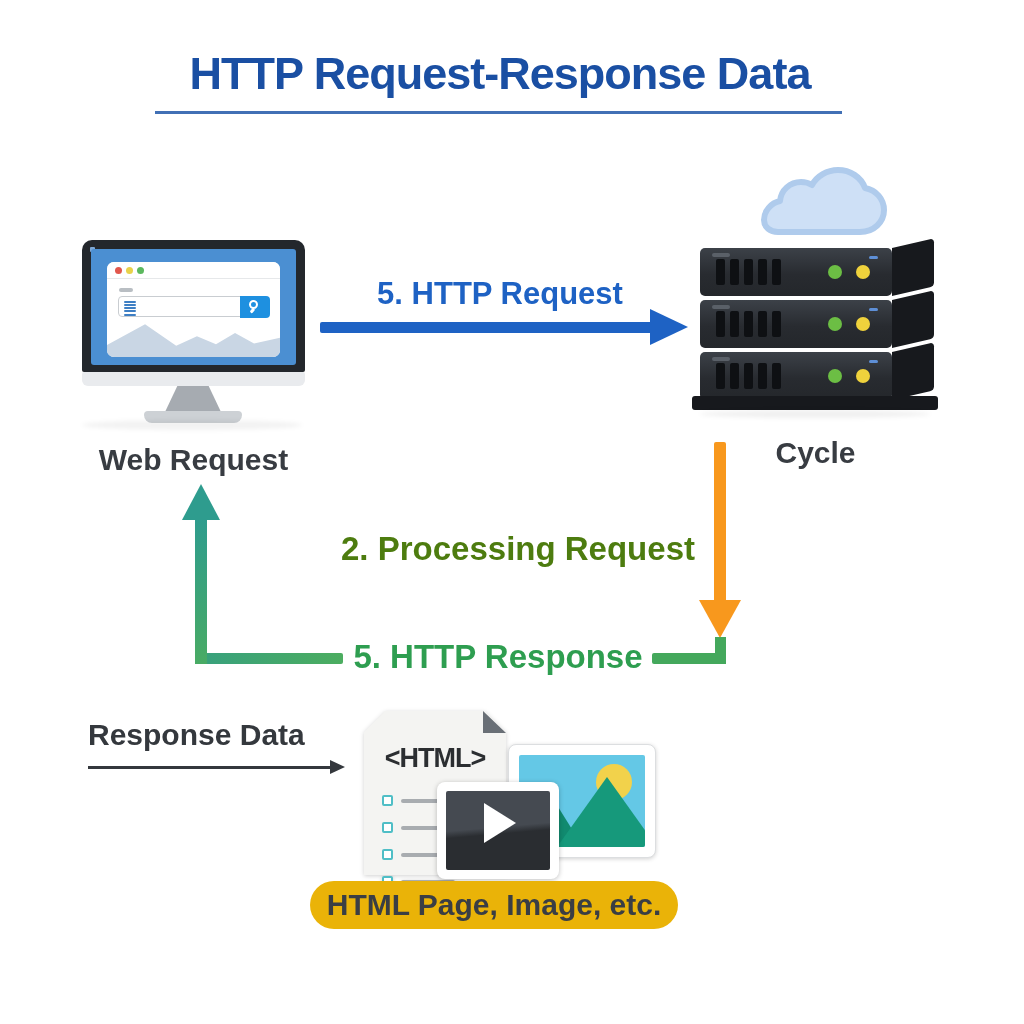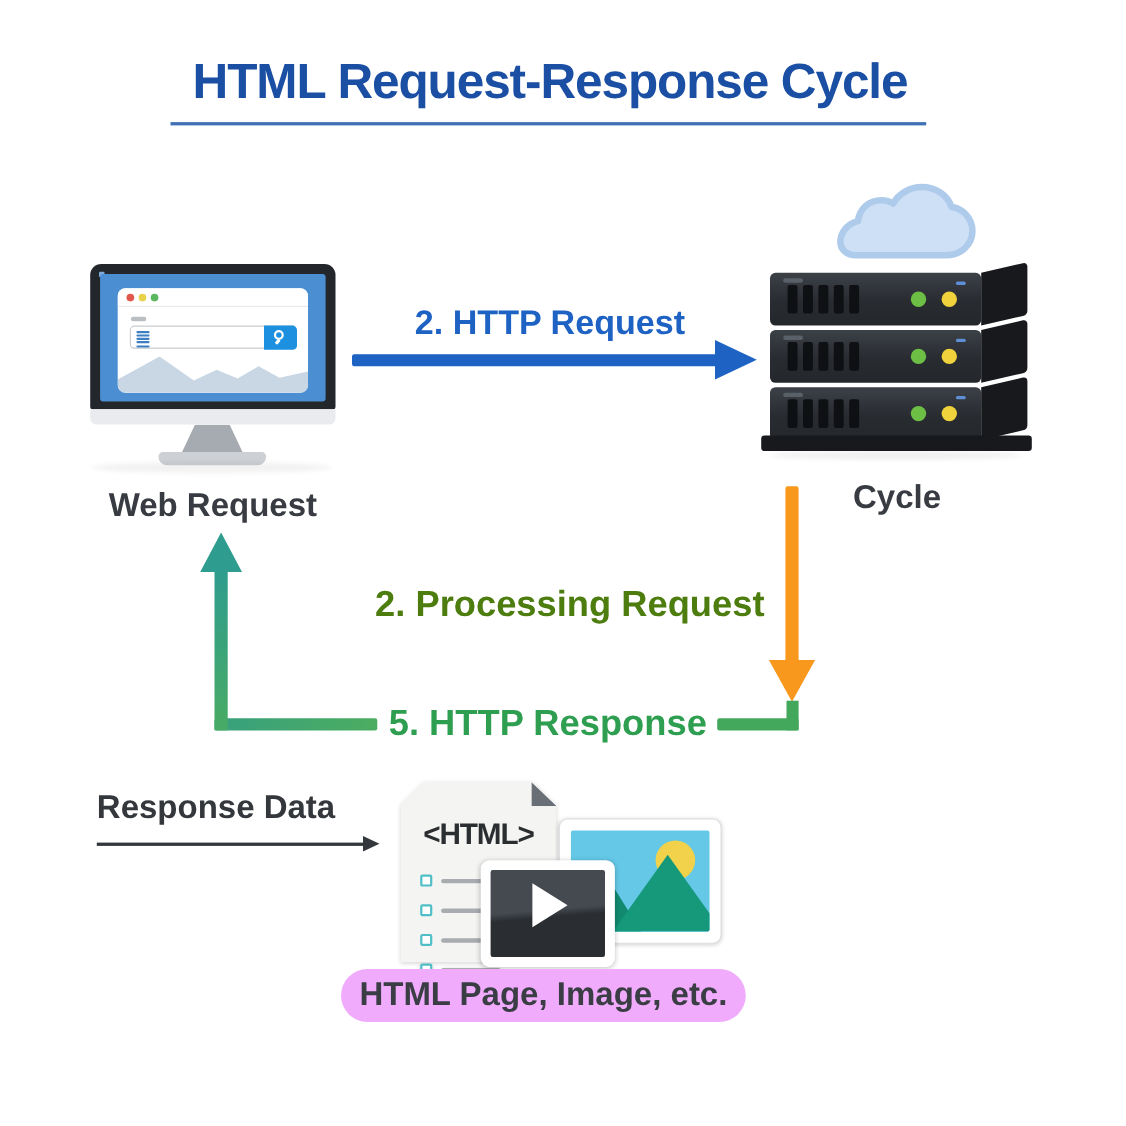--- a/index.html
+++ b/index.html
@@ -123,29 +123,29 @@
 
   
   .video { left:437px; top:782px; width:122px; height:97px; background:#fff; border-radius:8px;
            box-shadow:0 1px 5px rgba(0,0,0,0.25); padding:9px; }
   .video-panel { position:relative; width:100%; height:100%;
                  background:linear-gradient(175deg,#454A51 46%, #2A2D31 54%); border-radius:2px; }
   .play { position:absolute; left:38px; top:12px; width:0; height:0;
           border-left:32px solid #ffffff; border-top:20px solid transparent; border-bottom:20px solid transparent; }
 
   
-  .pill { left:310px; top:881px; width:368px; height:48px; background:#f0abfc; border-radius:24px;
+  .pill { left:310px; top:881px; width:368px; height:48px; background:#eab308; border-radius:24px;
           font-size:30px; font-weight:bold; color:#3A3E44; text-align:center; line-height:48px; }
 </style>
 </head>
 <body>
 
 <div class="canvas">
 
-  <div class="abs title">HTML Request-Response Cycle</div>
+  <div class="abs title">HTTP Request-Response Data</div>
   <div class="abs title-underline"></div>
 
   <div class="abs monitor">
     <div class="bezel">
       <div class="bezel-dot"></div>
       <div class="screen">
         <div class="bwin">
           <div class="bwin-top">
             <span class="dot dot-red"></span>
             <span class="dot dot-yellow"></span>
@@ -199,21 +199,21 @@
     <span class="srv-stripe"></span>
     <span class="srv-dash"></span>
     <span class="slots"><span class="slot"></span><span class="slot"></span><span class="slot"></span><span class="slot"></span><span class="slot"></span></span>
     <span class="led led-green"></span>
     <span class="led led-yellow"></span>
   </div>
   <div class="abs srv-base"></div>
   <div class="abs srv-shadow"></div>
   <div class="abs node-label server-label">Cycle</div>
 
-  <div class="abs step-label step1-label">2. HTTP Request</div>
+  <div class="abs step-label step1-label">5. HTTP Request</div>
   <div class="abs arrow-blue-shaft"></div>
   <div class="abs arrow-blue-head"></div>
 
   <div class="abs step-label step2-label">2. Processing Request</div>
   <div class="abs arrow-orange-shaft"></div>
   <div class="abs arrow-orange-head"></div>
 
   <div class="abs green-stub-right"></div>
   <div class="abs green-line-right"></div>
   <div class="abs step-label step3-label">5. HTTP Response</div>

